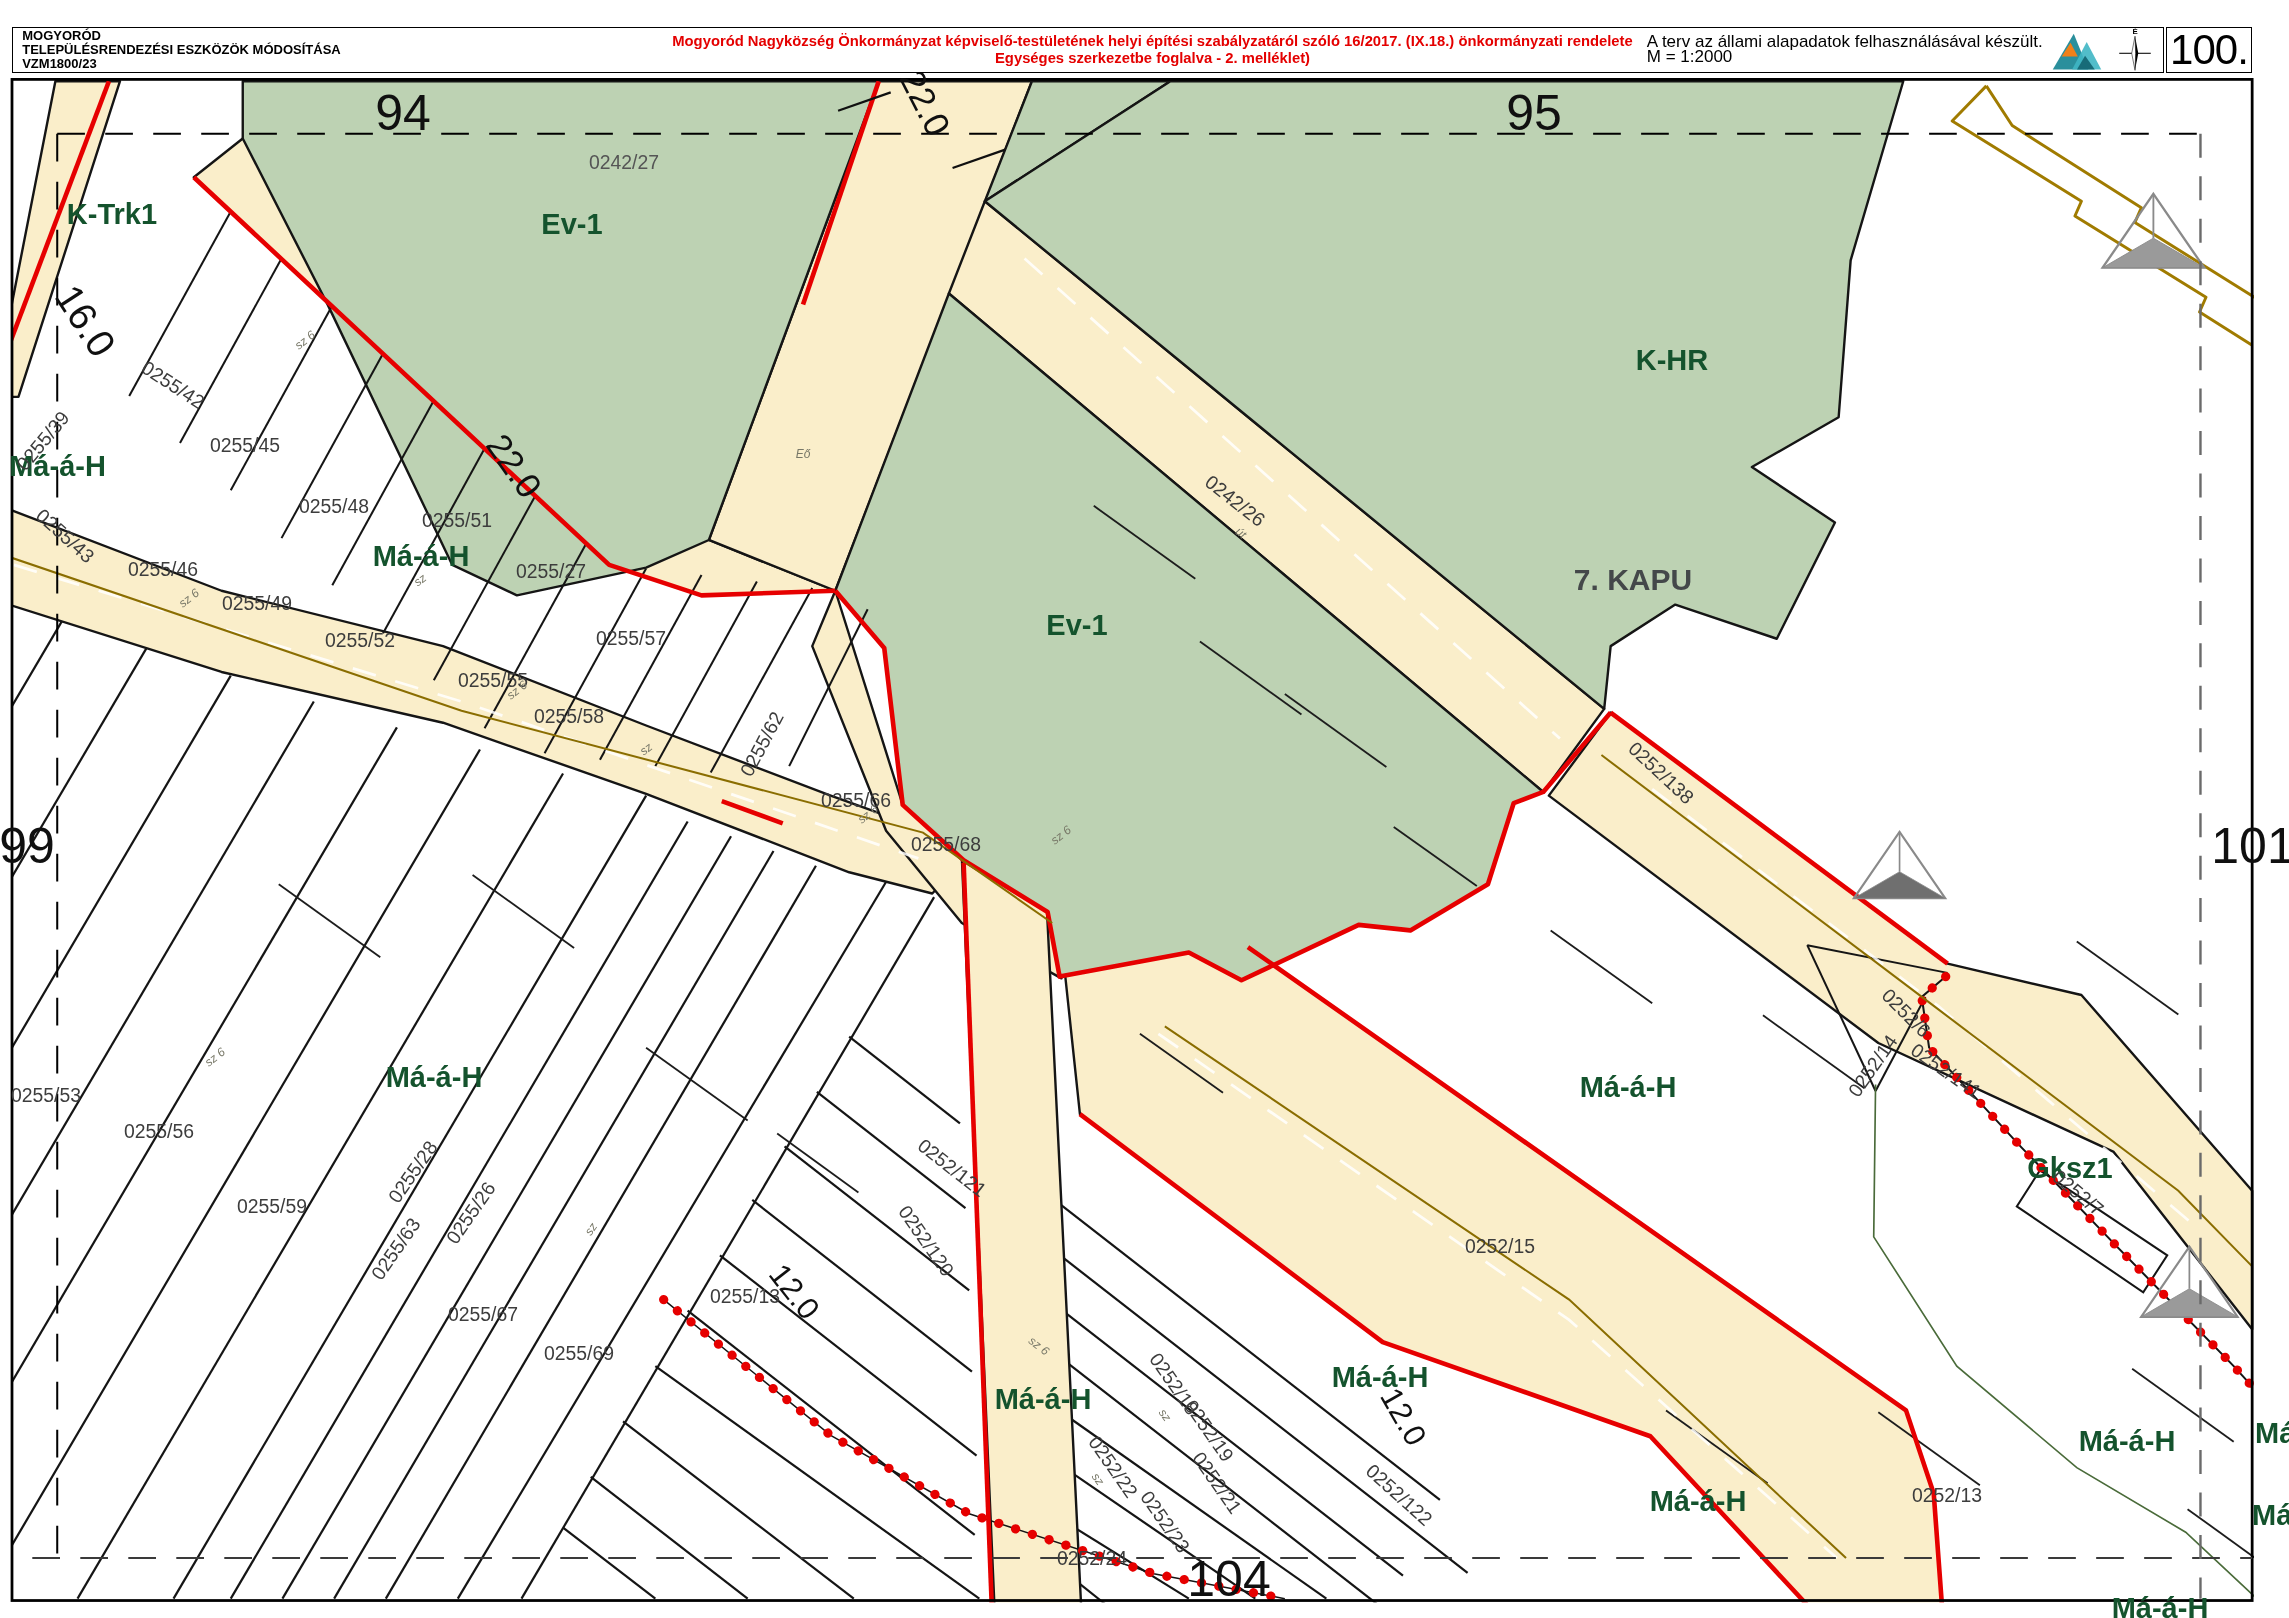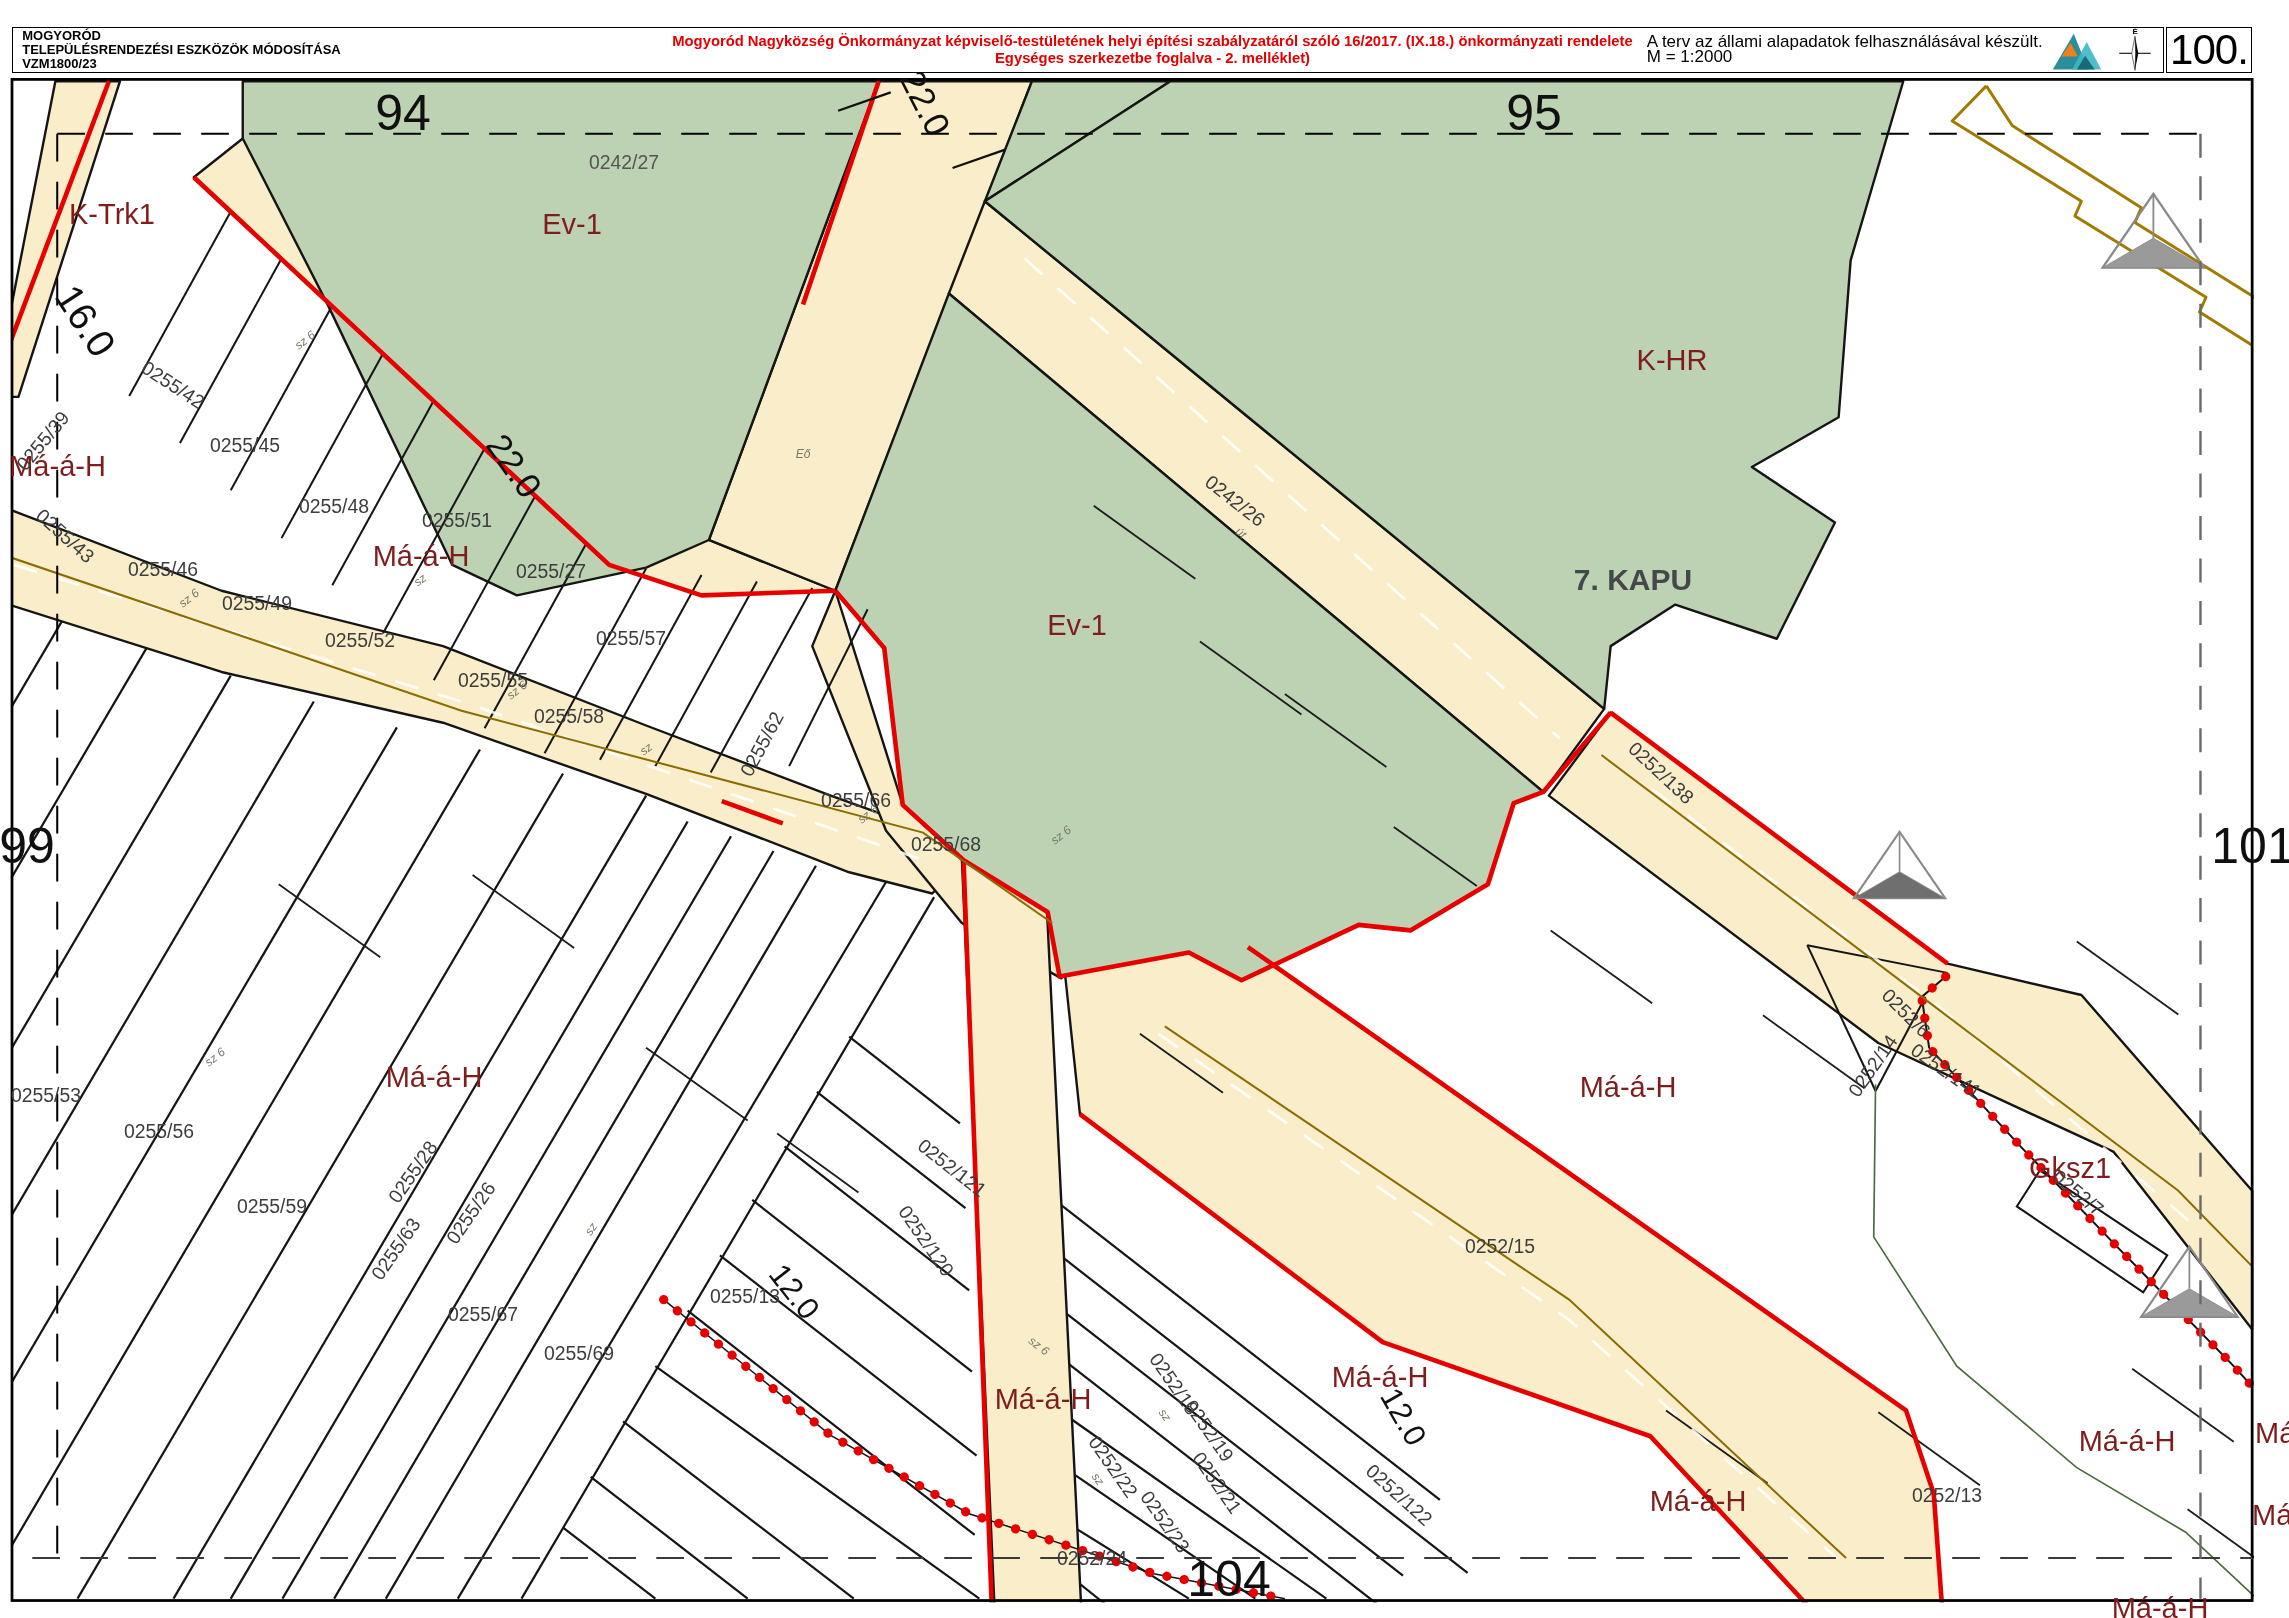--- a/index.html
+++ b/index.html
@@ -15,21 +15,21 @@
     color:#e40000;font-weight:700;font-size:14.8px;line-height:17.5px;}
   #header-right{position:absolute;right:5.5px;top:0;height:100%;display:flex;align-items:center;gap:7.4px;}
   #header-note{text-align:left;font-size:17px;color:#000;line-height:14.8px;}
   #page-number-box{position:absolute;left:2166px;top:27px;width:86px;height:46px;border:1.8px solid #000;
     box-sizing:border-box;background:#fff;display:flex;align-items:center;justify-content:center;
     font-size:42px;font-weight:500;letter-spacing:-0.9px;color:#000;}
   
   #map-area{position:absolute;left:0;top:0;width:2290px;height:1619px;}
   .map-label{position:absolute;white-space:nowrap;transform-origin:center;pointer-events:none;}
   .grid-number{font-size:50px;color:#101010;}
-  .zone-label{font-size:29px;font-weight:400;color:#7f1d1d;}
+  .zone-label{font-size:29px;font-weight:700;color:#14532d;}
   .area-label{font-size:30px;font-weight:700;color:#44484a;}
   .parcel-label{font-size:19.4px;color:#3d3d3d;}
   .dimension-label{font-size:35px;color:#101010;}
   .small-label{font-size:12px;font-style:italic;color:#787868;}
   #compass-el{font-size:12px;font-weight:700;}
 </style>
 </head>
 <body>
 
 <div id="stage">

